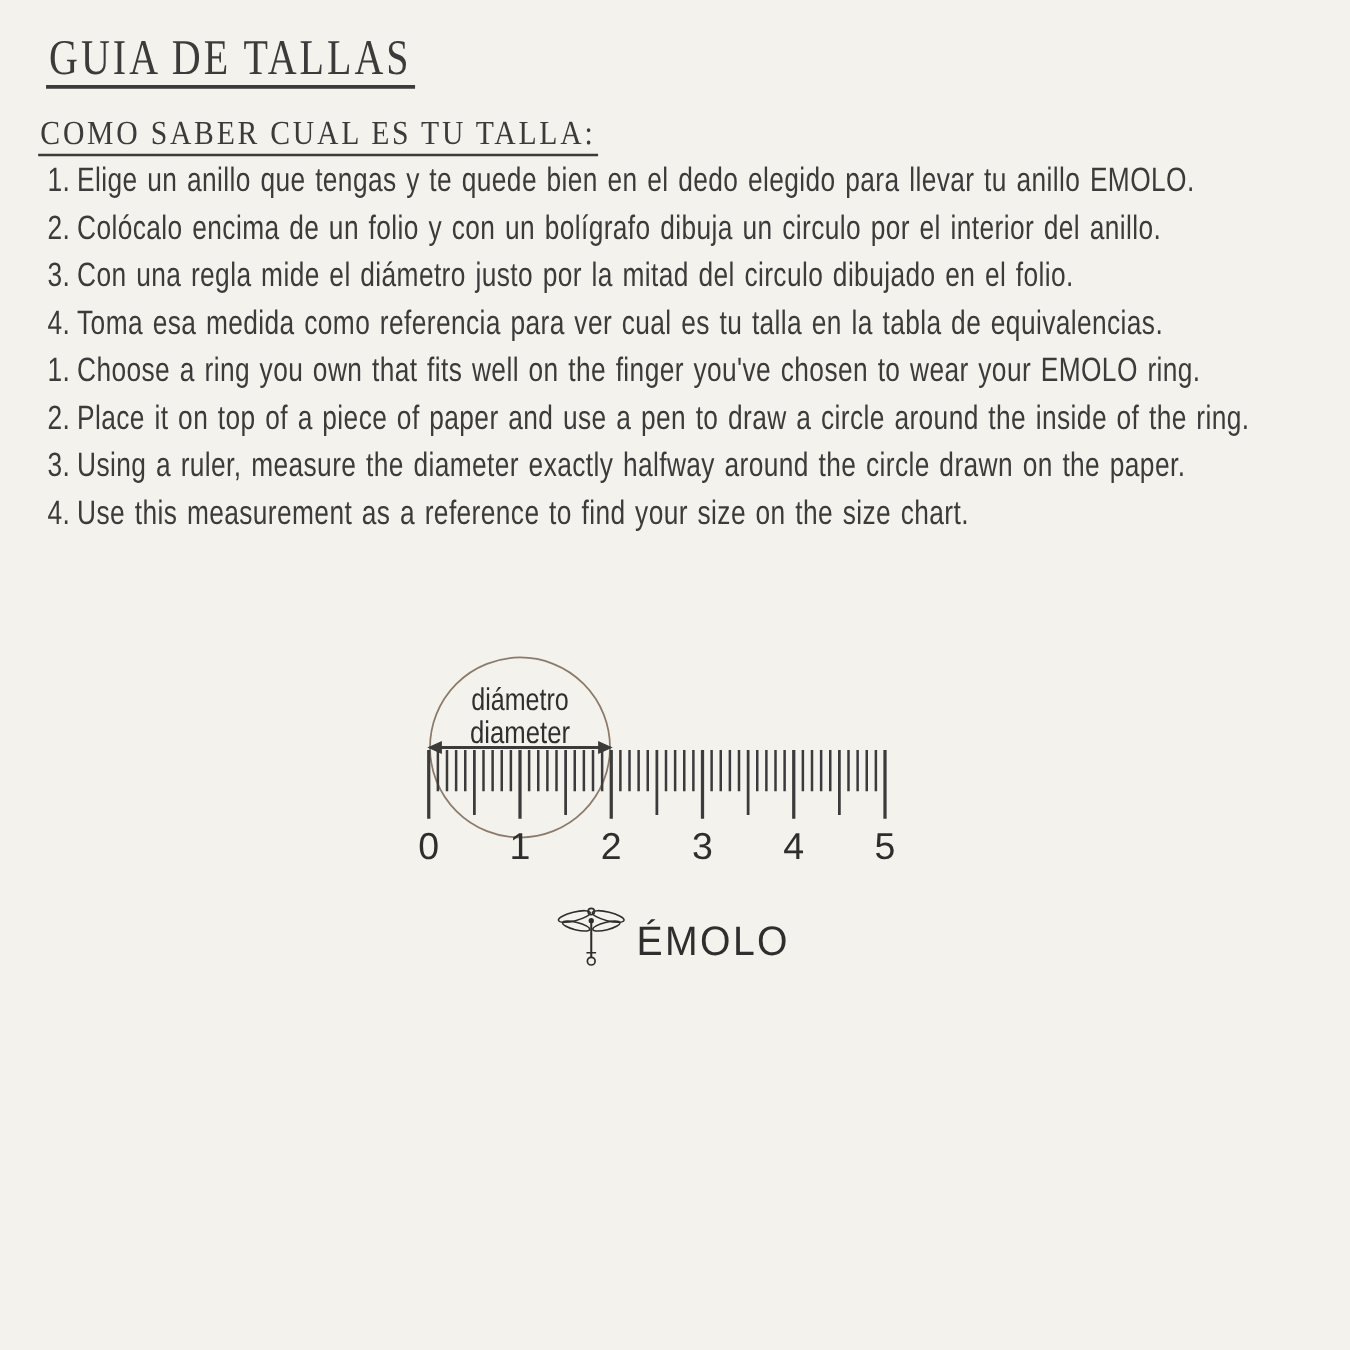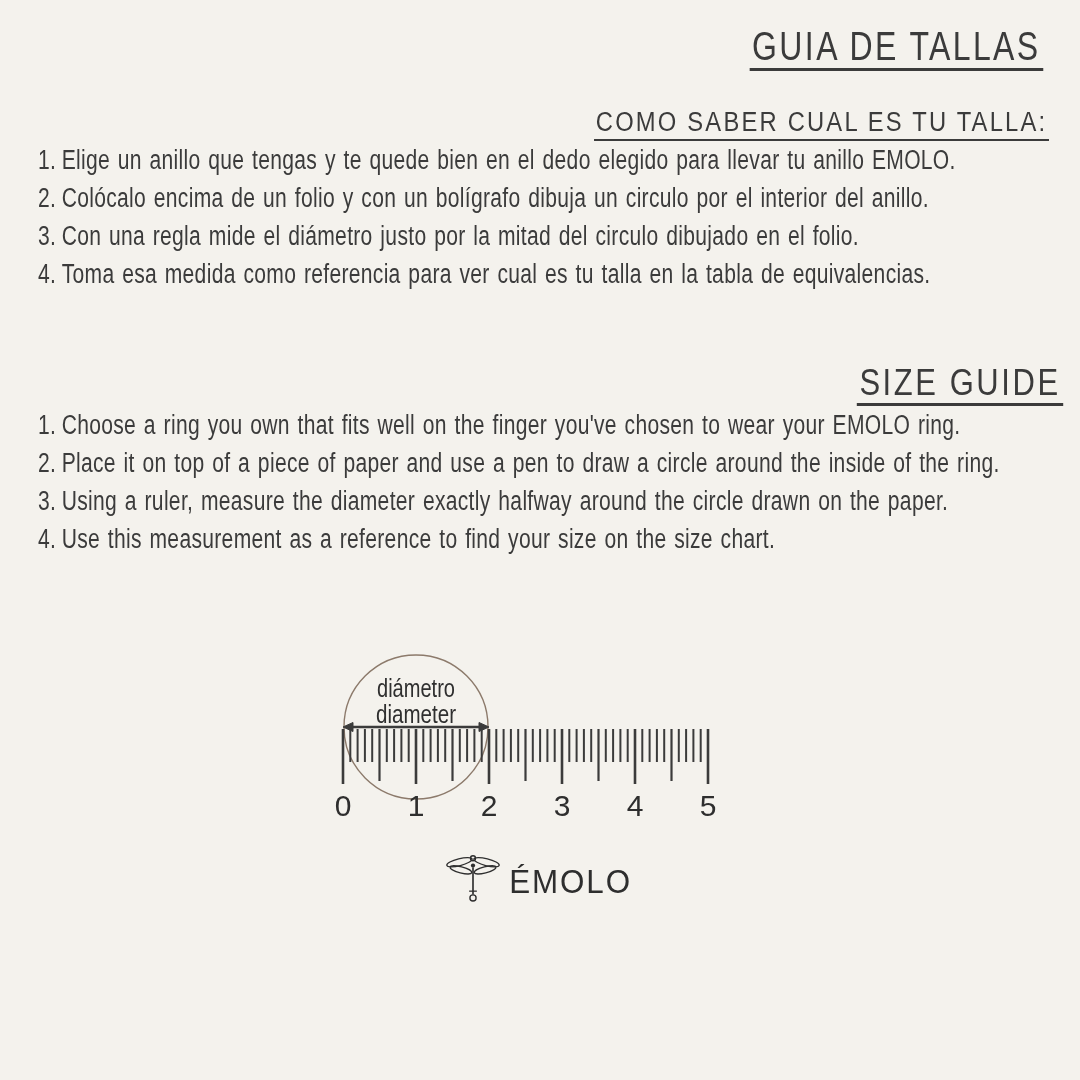--- a/index.html
+++ b/index.html
@@ -3,39 +3,39 @@
 <meta charset="utf-8">
 <style>
   html,body{margin:0;padding:0;}
   body{
     width:1080px;height:1080px;overflow:hidden;
     background:#f4f2ed;
     font-family:"Liberation Sans",sans-serif;
     color:#3b3b3b;
   }
   .page{width:1080px;height:1080px;position:relative;}
-  .center{text-align:right;}
+  .center{text-align:left;font-family:Liberation Serif, serif;}
 
   .h1 span.u{
     display:inline-block;line-height:1;
     border-bottom:3px solid #3b3b3b;
     letter-spacing:3px;padding:0 3px 2px 3px;
   }
   .h1-es{margin-top:26px;}
   .h1-es span.u{font-size:40px;transform:scaleX(.80);}
   .h1-en{margin-top:72px;}
   .h1-en span.u{font-size:36px;transform:scaleX(.86);}
 
   .h2 span.u{
     display:inline-block;line-height:1;
     border-bottom:2.5px solid #3b3b3b;
     letter-spacing:2.5px;padding:0 2px 3px 2px;
     font-size:27px;
   }
-  .h2-es{margin-top:38px;}
+  .h2-es{margin-top:22px;}
   .h2-es span.u{transform:scaleX(.88);}
   .h2-en{margin-top:20px;}
   .h2-en span.u{transform:scaleX(.96);}
 
   ol.steps{
     list-style:none;margin:0;padding:0 0 0 38px;
   }
   .steps-es{margin-top:52px;}
   .steps-en{margin-top:40px;}
   ol.steps li{
@@ -84,23 +84,20 @@
     <li>
       <span class="num">3.</span>
       <span class="txt">Con una regla mide el diámetro justo por la mitad del circulo dibujado en el folio.</span>
     </li>
     <li>
       <span class="num">4.</span>
       <span class="txt">Toma esa medida como referencia para ver cual es tu talla en la tabla de equivalencias.</span>
     </li>
   </ol>
 
-  <div class="center h1 h1-en">
-    <span class="u">SIZE GUIDE</span>
-  </div>
 
   <ol class="steps steps-en">
     <li>
       <span class="num">1.</span>
       <span class="txt">Choose a ring you own that fits well on the finger you've chosen to wear your EMOLO ring.</span>
     </li>
     <li>
       <span class="num">2.</span>
       <span class="txt">Place it on top of a piece of paper and use a pen to draw a circle around the inside of the ring.</span>
     </li>

